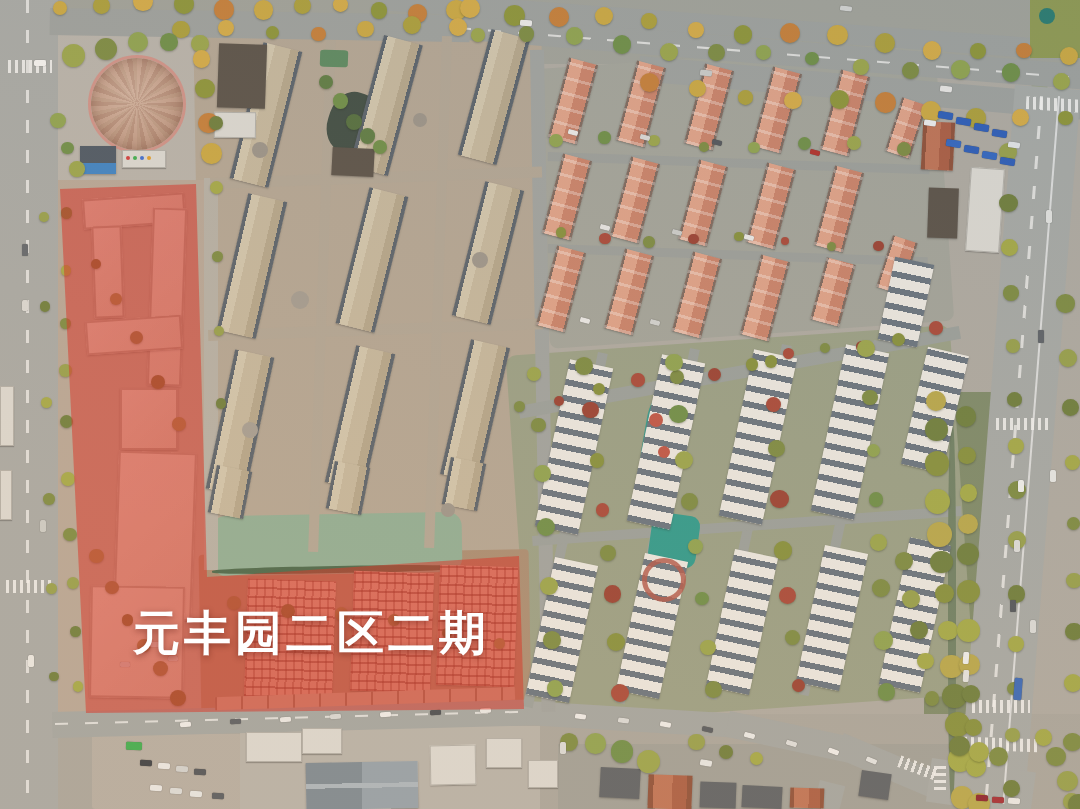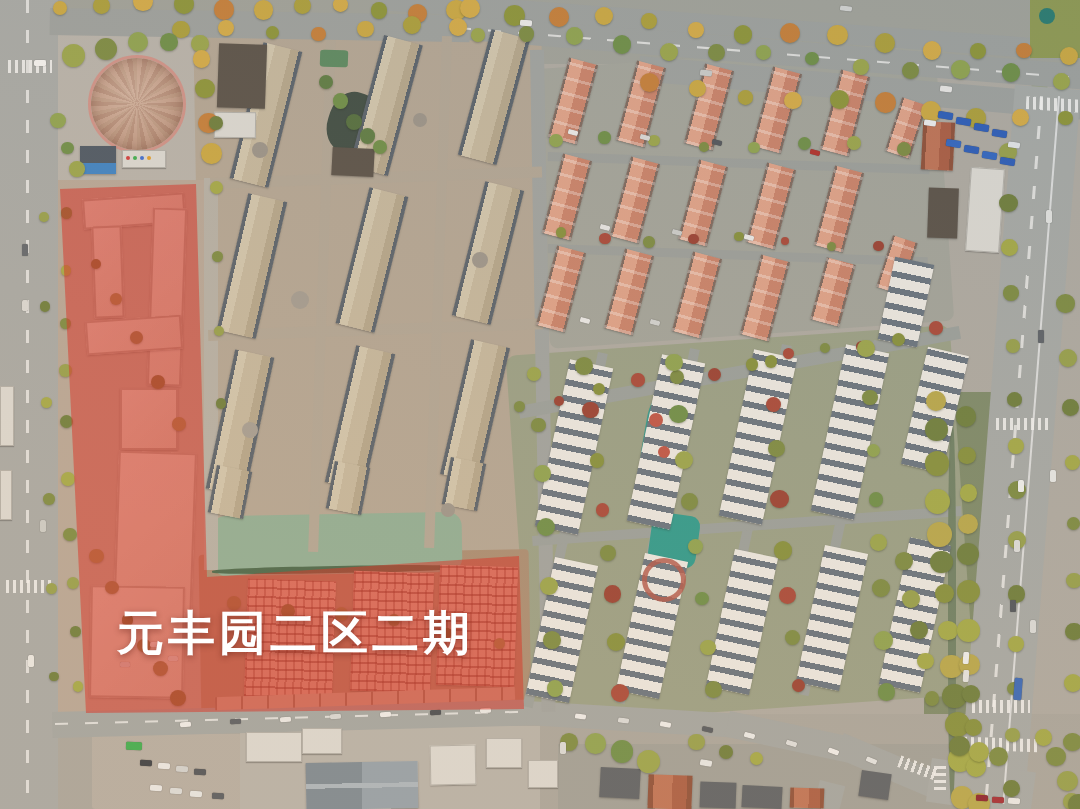--- a/index.html
+++ b/index.html
@@ -36,21 +36,21 @@
   .spot{border-radius:50%;}
   .mound{border-radius:50%;
       background:
         radial-gradient(circle at 45% 40%,rgba(255,255,255,.18),rgba(120,70,50,.20)),
         repeating-conic-gradient(#c7a28c 0deg 7deg,#b38b75 7deg 14deg,#bd9a82 14deg 20deg);
       box-shadow:0 0 0 3px rgba(225,120,110,.55),inset 0 0 12px rgba(90,50,40,.35);}
   .ring{border-radius:50%;border:5px solid #b25a4e;opacity:.85;}
   #overlay{left:0;top:0;pointer-events:none;}
   .light{left:0;top:0;width:1080px;height:809px;pointer-events:none;
       background:linear-gradient(200deg,rgba(70,90,120,.05),rgba(255,180,110,.10) 72%);}
-  .label{left:117px;top:609px;color:#fff;font-size:47px;font-weight:900;letter-spacing:4px;
+  .label{left:133px;top:609px;color:#fff;font-size:47px;font-weight:900;letter-spacing:4px;
       line-height:1;white-space:nowrap;text-shadow:0 2px 6px rgba(80,20,10,.45);}
 </style>
 </head>
 <body>
 
 <div class="stage">
   <div id="scene">
       <div class="zone" style="left: 0px; top: 0px; width: 1080px; height: 64px; background: rgb(160, 162, 154); transform: rotate(0deg); border-radius: 0px;"></div>
       <div class="zone" style="left: 924px; top: 392px; width: 84px; height: 417px; background: rgb(126, 139, 107); transform: rotate(0deg); border-radius: 0px;"></div>
       <div class="zone" style="left: 1004px; top: 64px; width: 16px; height: 745px; background: rgb(153, 160, 135); transform: rotate(4.5deg); border-radius: 0px;"></div>

